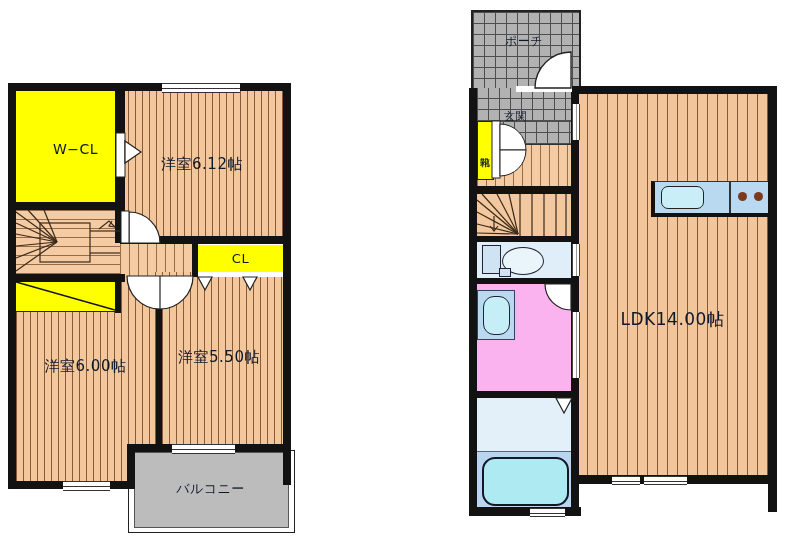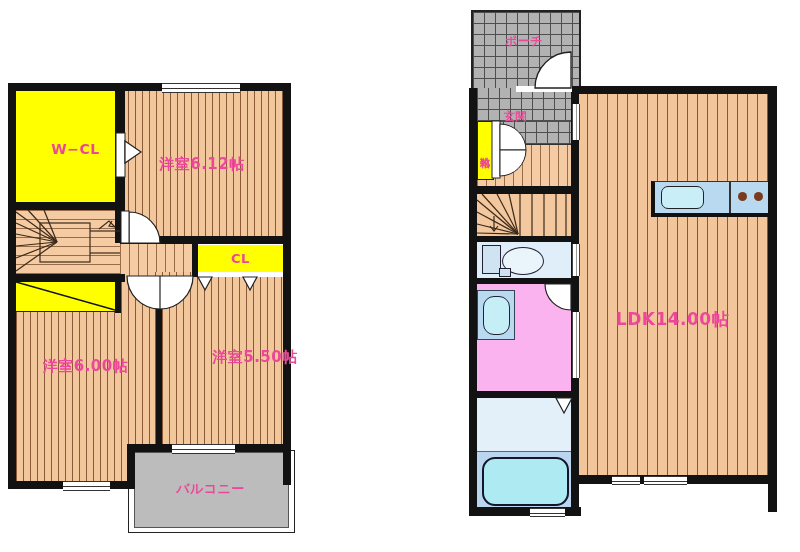--- a/index.html
+++ b/index.html
@@ -14,21 +14,21 @@
   .woodh8{background:repeating-linear-gradient(180deg,#9a6b48 0 1px,#f4cba2 1px 9px);}
   .plainwood{background:#f4c89e;}
   .gridpat{background:repeating-linear-gradient(0deg,#4e4e4e 0 1px,transparent 1px 11px),
             repeating-linear-gradient(90deg,#4e4e4e 0 1px,transparent 1px 11px),#b2b2b2;}
   .yellow{background:#ffff00;}
   .win-h{position:absolute;background:#fff;border-top:1.5px solid #333;border-bottom:1.5px solid #333;z-index:4;}
   .win-h:after{content:"";position:absolute;left:0;right:0;top:50%;border-top:1px solid #333;}
   .gap-v{position:absolute;background:#fff;border-left:1px solid #444;border-right:1px solid #444;z-index:4;}
   .gap-v:after{content:"";position:absolute;top:0;bottom:0;left:50%;border-left:1px solid #999;}
   .lbl{position:absolute;display:flex;align-items:center;justify-content:center;
-       color:#ec4899;font-weight:bold;z-index:6;letter-spacing:.5px;white-space:nowrap;}
+       color:#0f172a;font-weight:normal;z-index:6;letter-spacing:.5px;white-space:nowrap;}
   svg.ov{position:absolute;left:0;top:0;z-index:5;pointer-events:none;}
 </style>
 </head>
 <body>
 
 <div id="plan">
 
   <div>
 
     <div class="fill yellow" style="left:16px;top:91px;width:99px;height:115px;"></div>
@@ -63,21 +63,21 @@
     <div class="wall" style="left:156px;top:305px;width:6px;height:142px;"></div>
 
     <div class="win-h" style="left:162px;top:83px;width:78px;height:8px;"></div>
     <div class="win-h" style="left:63px;top:481px;width:47px;height:8px;"></div>
     <div class="win-h" style="left:172px;top:444px;width:63px;height:8px;"></div>
 
     <div class="lbl" style="left:16px;top:91px;width:119px;height:115px;font-size:14px;">W−CL</div>
     <div class="lbl" style="left:121px;top:91px;width:162px;height:147px;font-size:15px;">洋室6.12帖</div>
     <div class="lbl" style="left:198px;top:245px;width:85px;height:27px;font-size:13px;">CL</div>
     <div class="lbl" style="left:16px;top:276px;width:139px;height:181px;font-size:15px;">洋室6.00帖</div>
-    <div class="lbl" style="left:155px;top:272px;width:128px;height:170px;font-size:15px;margin-left:36px;">洋室5.50帖</div>
+    <div class="lbl" style="left:155px;top:272px;width:128px;height:170px;font-size:15px;">洋室5.50帖</div>
     <div class="lbl" style="left:134px;top:452px;width:153px;height:74px;font-size:13px;">バルコニー</div>
   </div>
 
   <div>
 
     <div class="fill woodv8" style="left:477px;top:88px;width:100px;height:98px;"></div>
     <div class="over gridpat" style="left:471px;top:10px;width:106px;height:78px;border:2px solid #222;"></div>
     <div class="over gridpat" style="left:477px;top:88px;width:100px;height:33px;"></div>
     <div class="over gridpat" style="left:492px;top:121px;width:85px;height:23px;border-bottom:1px solid #333;"></div>
     <div class="over yellow" style="left:477px;top:121px;width:15px;height:57px;border:1.5px solid #222;"></div>

